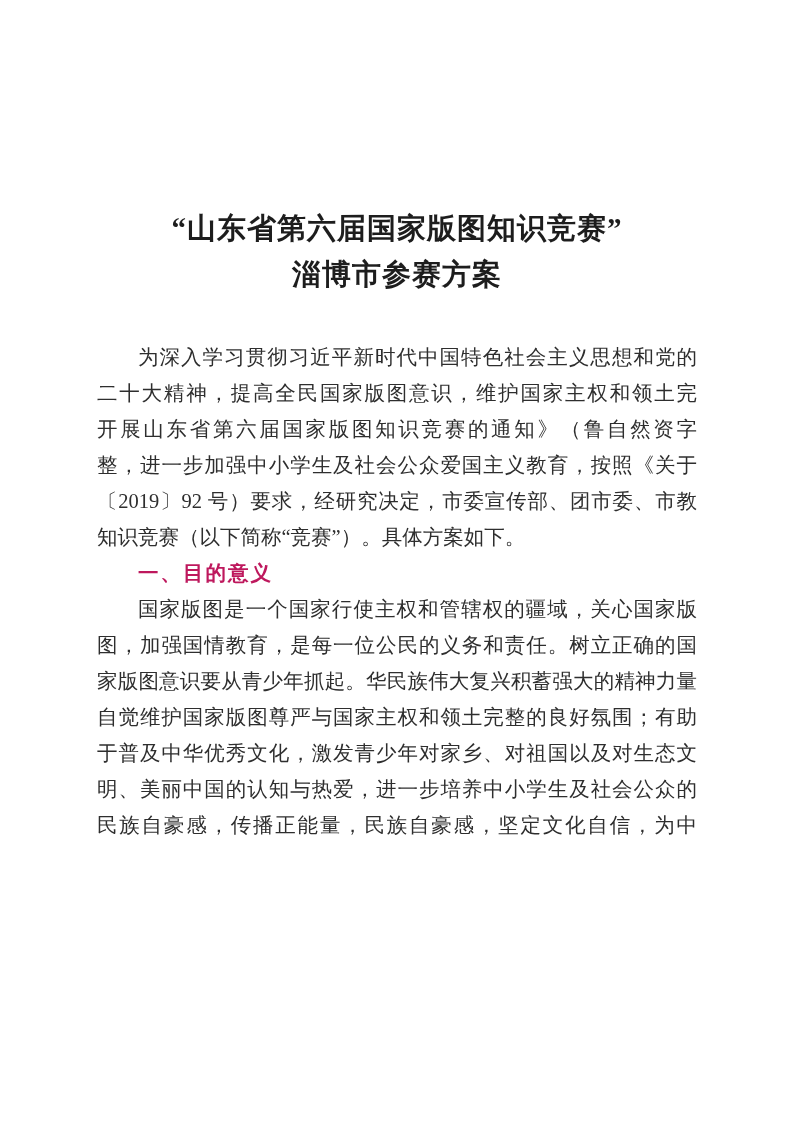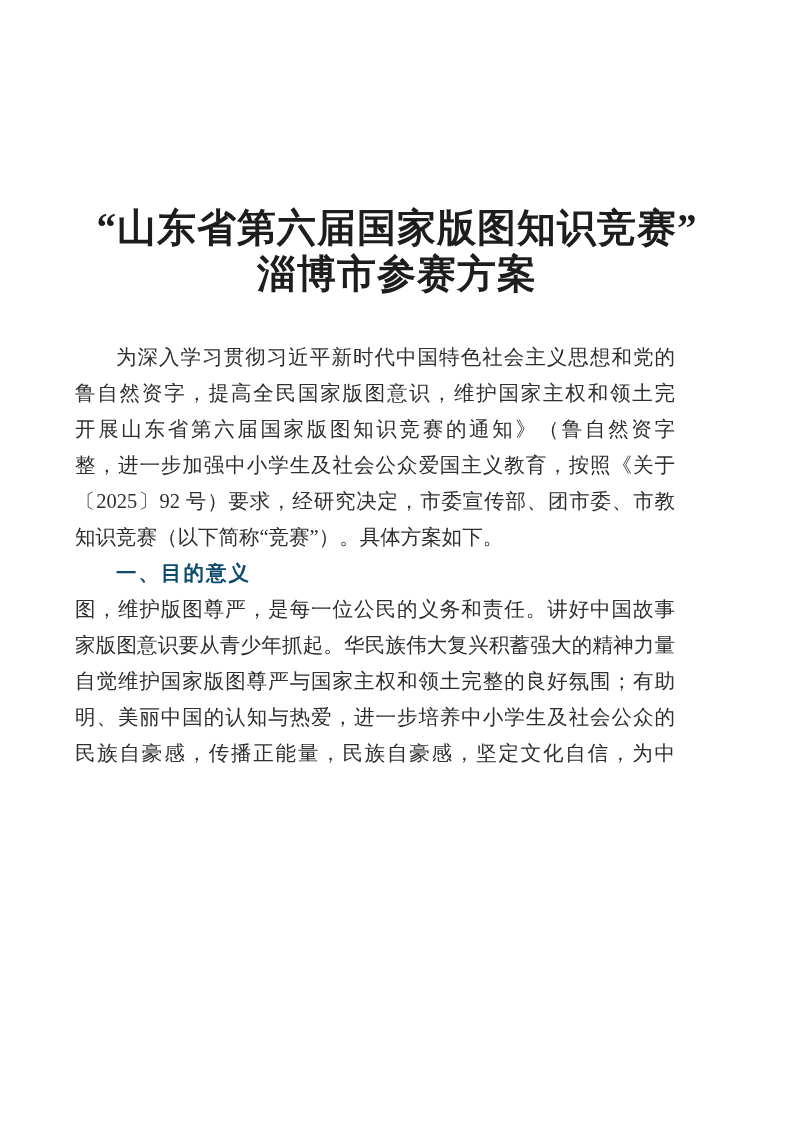--- a/index.html
+++ b/index.html
@@ -15,27 +15,27 @@
     overflow: hidden;
   }
   .title-block {
     padding-top: 205px;
     text-align: center;
     font-family: "Liberation Serif", "DejaVu Serif", serif;
     font-weight: 700;
     color: #1d1d1d;
   }
   .title-line {
-    font-size: 39px;
+    font-size: 29px;
     line-height: 46px;
     letter-spacing: 1px;
   }
   .body-block {
     margin-top: 42px;
-    margin-left: 75px;
+    margin-left: 97px;
     width: 600px;
     font-family: "Liberation Serif", "DejaVu Serif", serif;
     color: #2e2e2e;
   }
   .text-line {
     font-size: 20.5px;
     line-height: 36px;
     height: 36px;
     overflow: hidden;
     text-align: justify;
@@ -44,53 +44,55 @@
   .text-line.indent {
     text-indent: 2em;
   }
   .text-line.para-end {
     text-align: right;
     text-align-last: left;
   }
   .text-line.heading {
     font-family: "Liberation Sans", "DejaVu Sans", sans-serif;
     font-weight: 700;
-    color: #0c4a6e;
+    color: #be185d;
     text-align: center;
     text-align-last: left;
     text-indent: 2em;
     letter-spacing: 2px;
   }
 </style>
 </head>
 <body>
 
 <div class="page">
 
   <header class="title-block">
     <div class="title-line">“山东省第六届国家版图知识竞赛”</div>
     <div class="title-line">淄博市参赛方案</div>
   </header>
 
   <main class="body-block">
 
     <section>
       <div class="text-line indent">为深入学习贯彻习近平新时代中国特色社会主义思想和党的</div>
-      <div class="text-line">鲁自然资字，提高全民国家版图意识，维护国家主权和领土完</div>
+      <div class="text-line">二十大精神，提高全民国家版图意识，维护国家主权和领土完</div>
       <div class="text-line">开展山东省第六届国家版图知识竞赛的通知》（鲁自然资字</div>
       <div class="text-line">整，进一步加强中小学生及社会公众爱国主义教育，按照《关于</div>
-      <div class="text-line">〔2025〕92 号）要求，经研究决定，市委宣传部、团市委、市教</div>
+      <div class="text-line">〔2019〕92 号）要求，经研究决定，市委宣传部、团市委、市教</div>
       <div class="text-line para-end">知识竞赛（以下简称“竞赛”）。具体方案如下。</div>
     </section>
 
     <div class="text-line heading">一、目的意义</div>
 
     <section>
-      <div class="text-line">图，维护版图尊严，是每一位公民的义务和责任。讲好中国故事</div>
+      <div class="text-line indent">国家版图是一个国家行使主权和管辖权的疆域，关心国家版</div>
+      <div class="text-line">图，加强国情教育，是每一位公民的义务和责任。树立正确的国</div>
       <div class="text-line">家版图意识要从青少年抓起。华民族伟大复兴积蓄强大的精神力量</div>
       <div class="text-line">自觉维护国家版图尊严与国家主权和领土完整的良好氛围；有助</div>
+      <div class="text-line">于普及中华优秀文化，激发青少年对家乡、对祖国以及对生态文</div>
       <div class="text-line">明、美丽中国的认知与热爱，进一步培养中小学生及社会公众的</div>
       <div class="text-line">民族自豪感，传播正能量，民族自豪感，坚定文化自信，为中</div>
     </section>
 
   </main>
 
 </div>
 
 </body></html>

